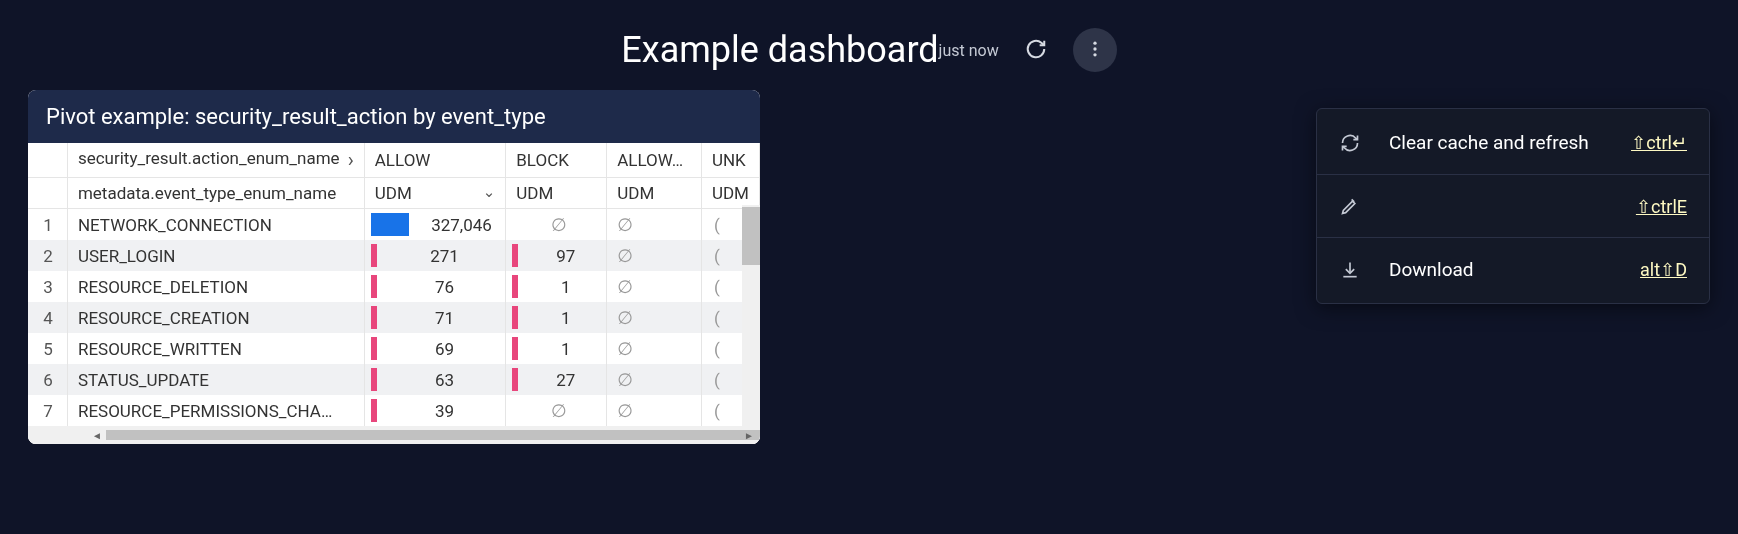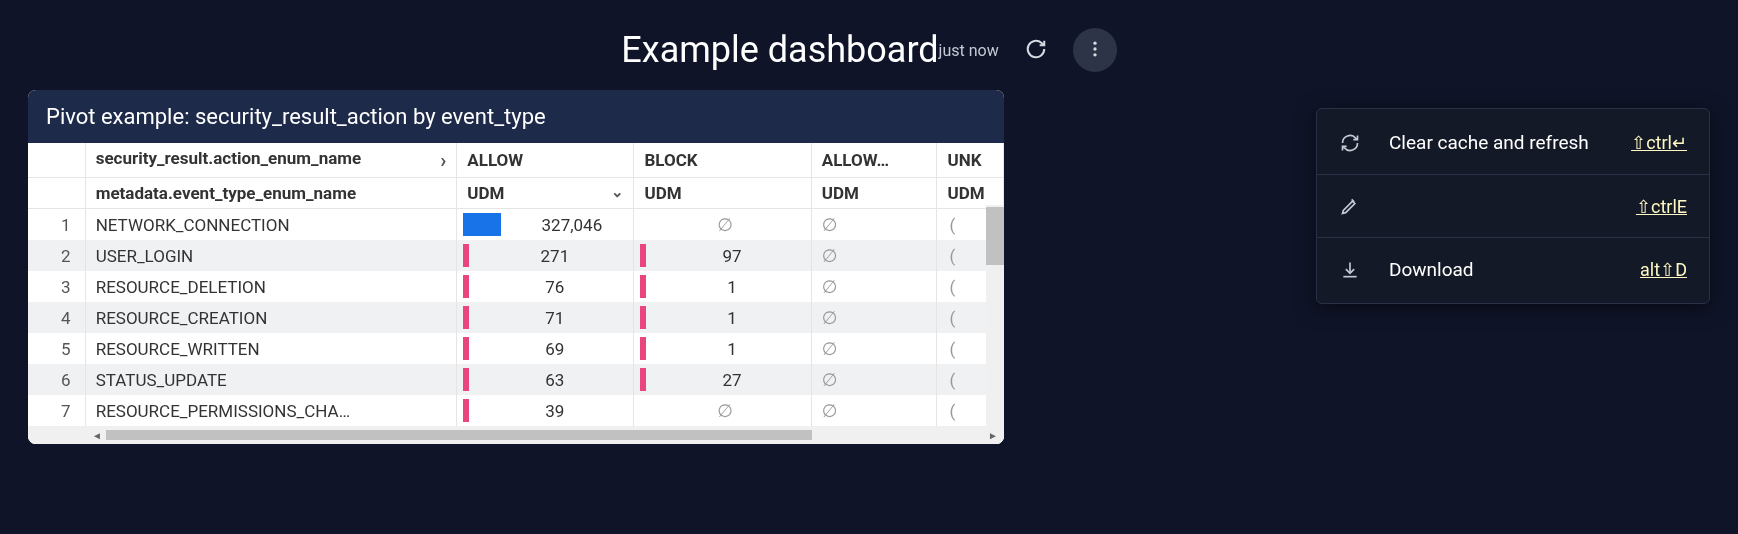--- a/index.html
+++ b/index.html
@@ -43,21 +43,21 @@
     justify-content: center;
   }
   .more-btn {
     width: 44px;
     height: 44px;
     border-radius: 50%;
     background: #2e3448;
   }
   .panel {
     margin: 0 0 0 28px;
-    width: 976px;
+    width: 732px;
     background: #fff;
     border-radius: 8px;
     overflow: hidden;
   }
   .panel-header {
     background: #1e2a4a;
     padding: 14px 18px;
     color: #fff;
     font-size: 22px;
     font-weight: 400;
@@ -77,21 +77,21 @@
     text-align: left;
     padding: 5px 10px;
     white-space: nowrap;
     overflow: hidden;
     text-overflow: ellipsis;
     border-right: 1px solid #e5e5e5;
     height: 31px;
   }
   th { font-weight: 700; color: #333; }
   .dim-header { background: #fff; border-bottom: 1px solid #e5e5e5; }
-  .dim-header th { font-weight: 700; }
+  .dim-header th { font-weight: 400; }
   .col-num { width: 50px; text-align: right; padding-right: 14px; color: #555; }
   .col-event { width: 325px; max-width: 325px; }
   .col-val { width: 155px; position: relative; }
   .col-val-last { width: 58px; }
   .chevron { float: right; color: #555; font-size: 20px; }
   tr.striped { background: #f0f1f3; }
   .bar-cell {
     position: relative;
     padding-left: 15px;
     text-align: center;

